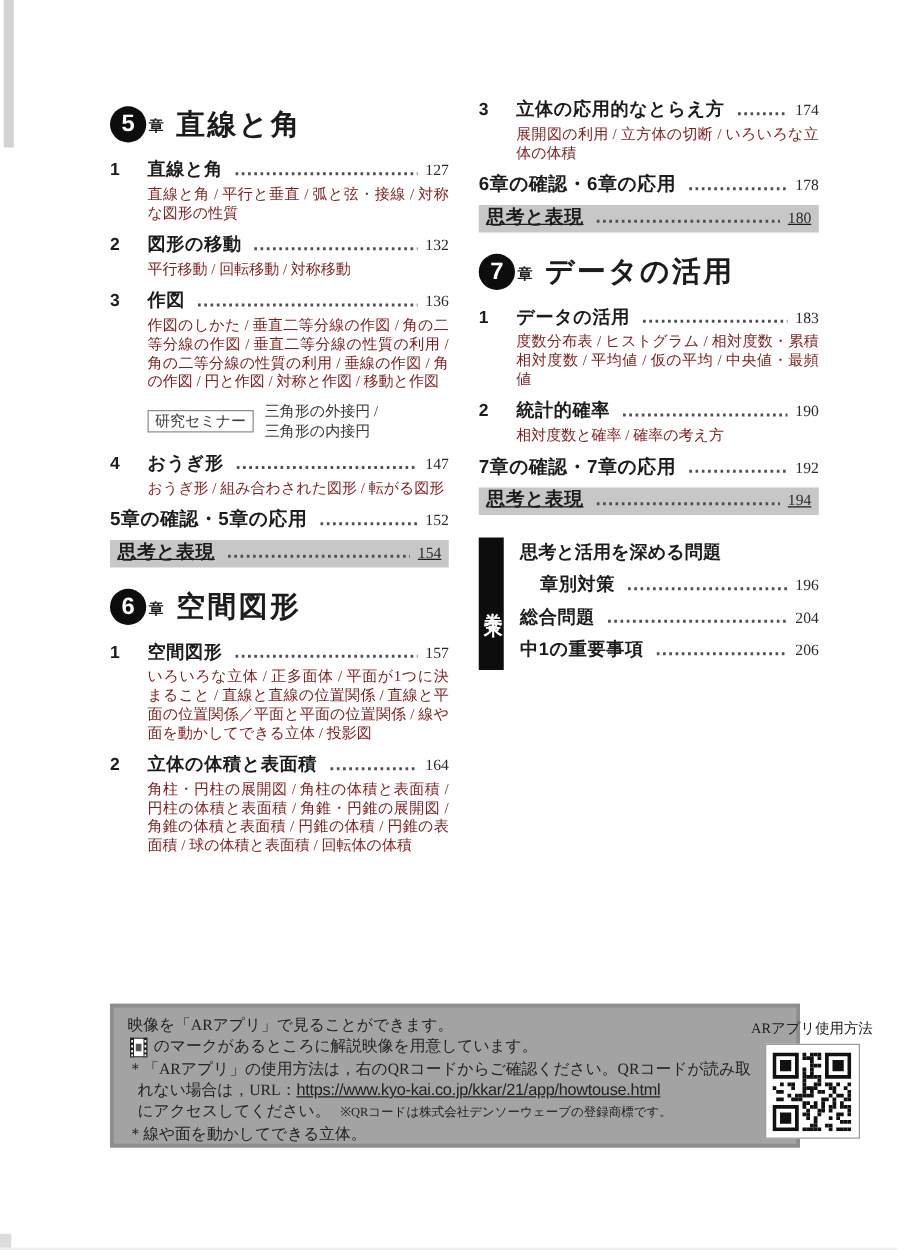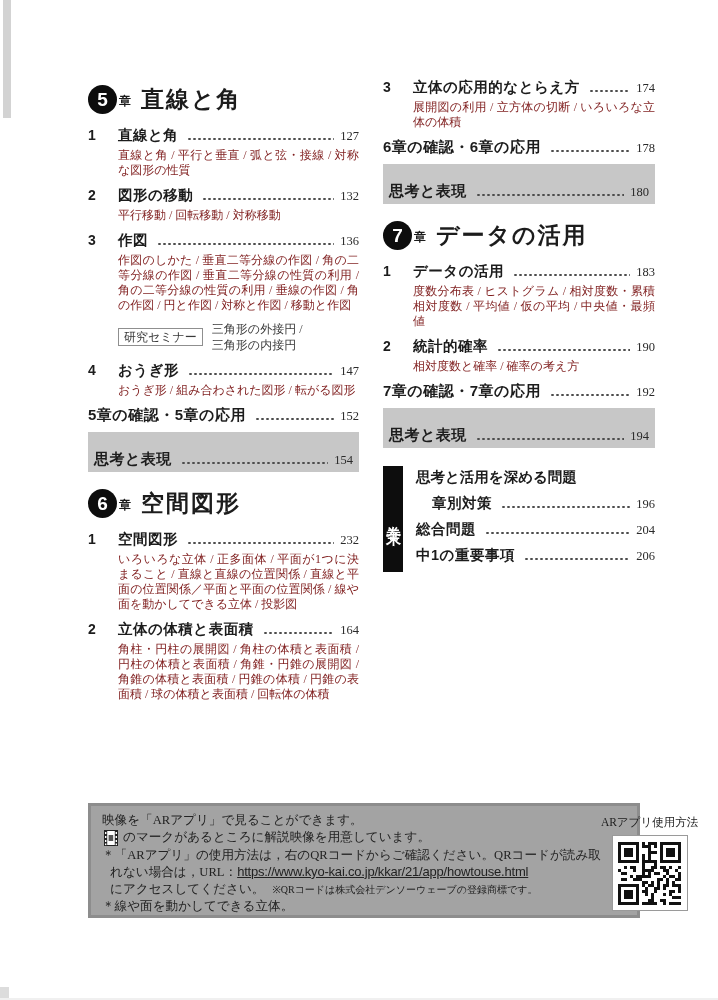--- a/index.html
+++ b/index.html
@@ -32,21 +32,21 @@
   .entry{margin-bottom:8px;}
   .desc{margin:3px 0 0 30px;font:12px/15px "Liberation Serif",serif;color:#7f1d1d;text-align:justify;}
 
   .seminar{display:flex;align-items:center;margin:4px 0 8px 30px;
            font:12px/16px "Liberation Serif",serif;color:#3a3a3a;}
   .sem-label{flex:0 0 auto;border:1px solid #8f8f8f;padding:0 5px;line-height:16px;margin-right:9px;white-space:nowrap;}
   .sem-lines{flex:1;}
 
   .review{margin-bottom:7px;}
   .review .ttl{font-size:15px;}
-  .highlight{background:#c7c7c7;padding:18px 6px 3px 6px;margin-bottom:9px;}
+  .highlight{background:#c7c7c7;padding:0 6px 3px 6px;margin-bottom:9px;text-decoration:underline;}
   .highlight .ttl{font-size:15px;}
 
   
   .backmatter{display:flex;align-items:stretch;margin-top:18px;}
   .bm-tab{flex:0 0 20px;background:#0d0d0d;color:#fff;display:flex;align-items:center;justify-content:center;
           writing-mode:vertical-rl;font:700 15px "Liberation Sans",sans-serif;letter-spacing:5px;padding:6px 0;}
   .bm-body{flex:1;margin-left:13px;}
   .bm-heading{font:700 14.5px "Liberation Sans",sans-serif;margin:2px 0 7px 0;}
   .bm-row{margin-bottom:7px;}
   .bm-row.indent{margin-left:16px;}
@@ -136,21 +136,21 @@
       <div class="chapter">
         <span class="badge">6</span>
         <span class="ch-suffix">章</span>
         <span class="ch-title">空間図形</span>
       </div>
       <div class="entry">
         <div class="row ">
           <span class="num">1</span>
           <span class="ttl">空間図形</span>
           <span class="leader"></span>
-          <span class="pg">232</span>
+          <span class="pg">157</span>
         </div>
         <div class="desc">いろいろな立体 / 正多面体 / 平面が1つに決まること / 直線と直線の位置関係 / 直線と平面の位置関係／平面と平面の位置関係 / 線や面を動かしてできる立体 / 投影図</div>
       </div>
       <div class="entry">
         <div class="row ">
           <span class="num">2</span>
           <span class="ttl">立体の体積と表面積</span>
           <span class="leader"></span>
           <span class="pg">164</span>
         </div>

